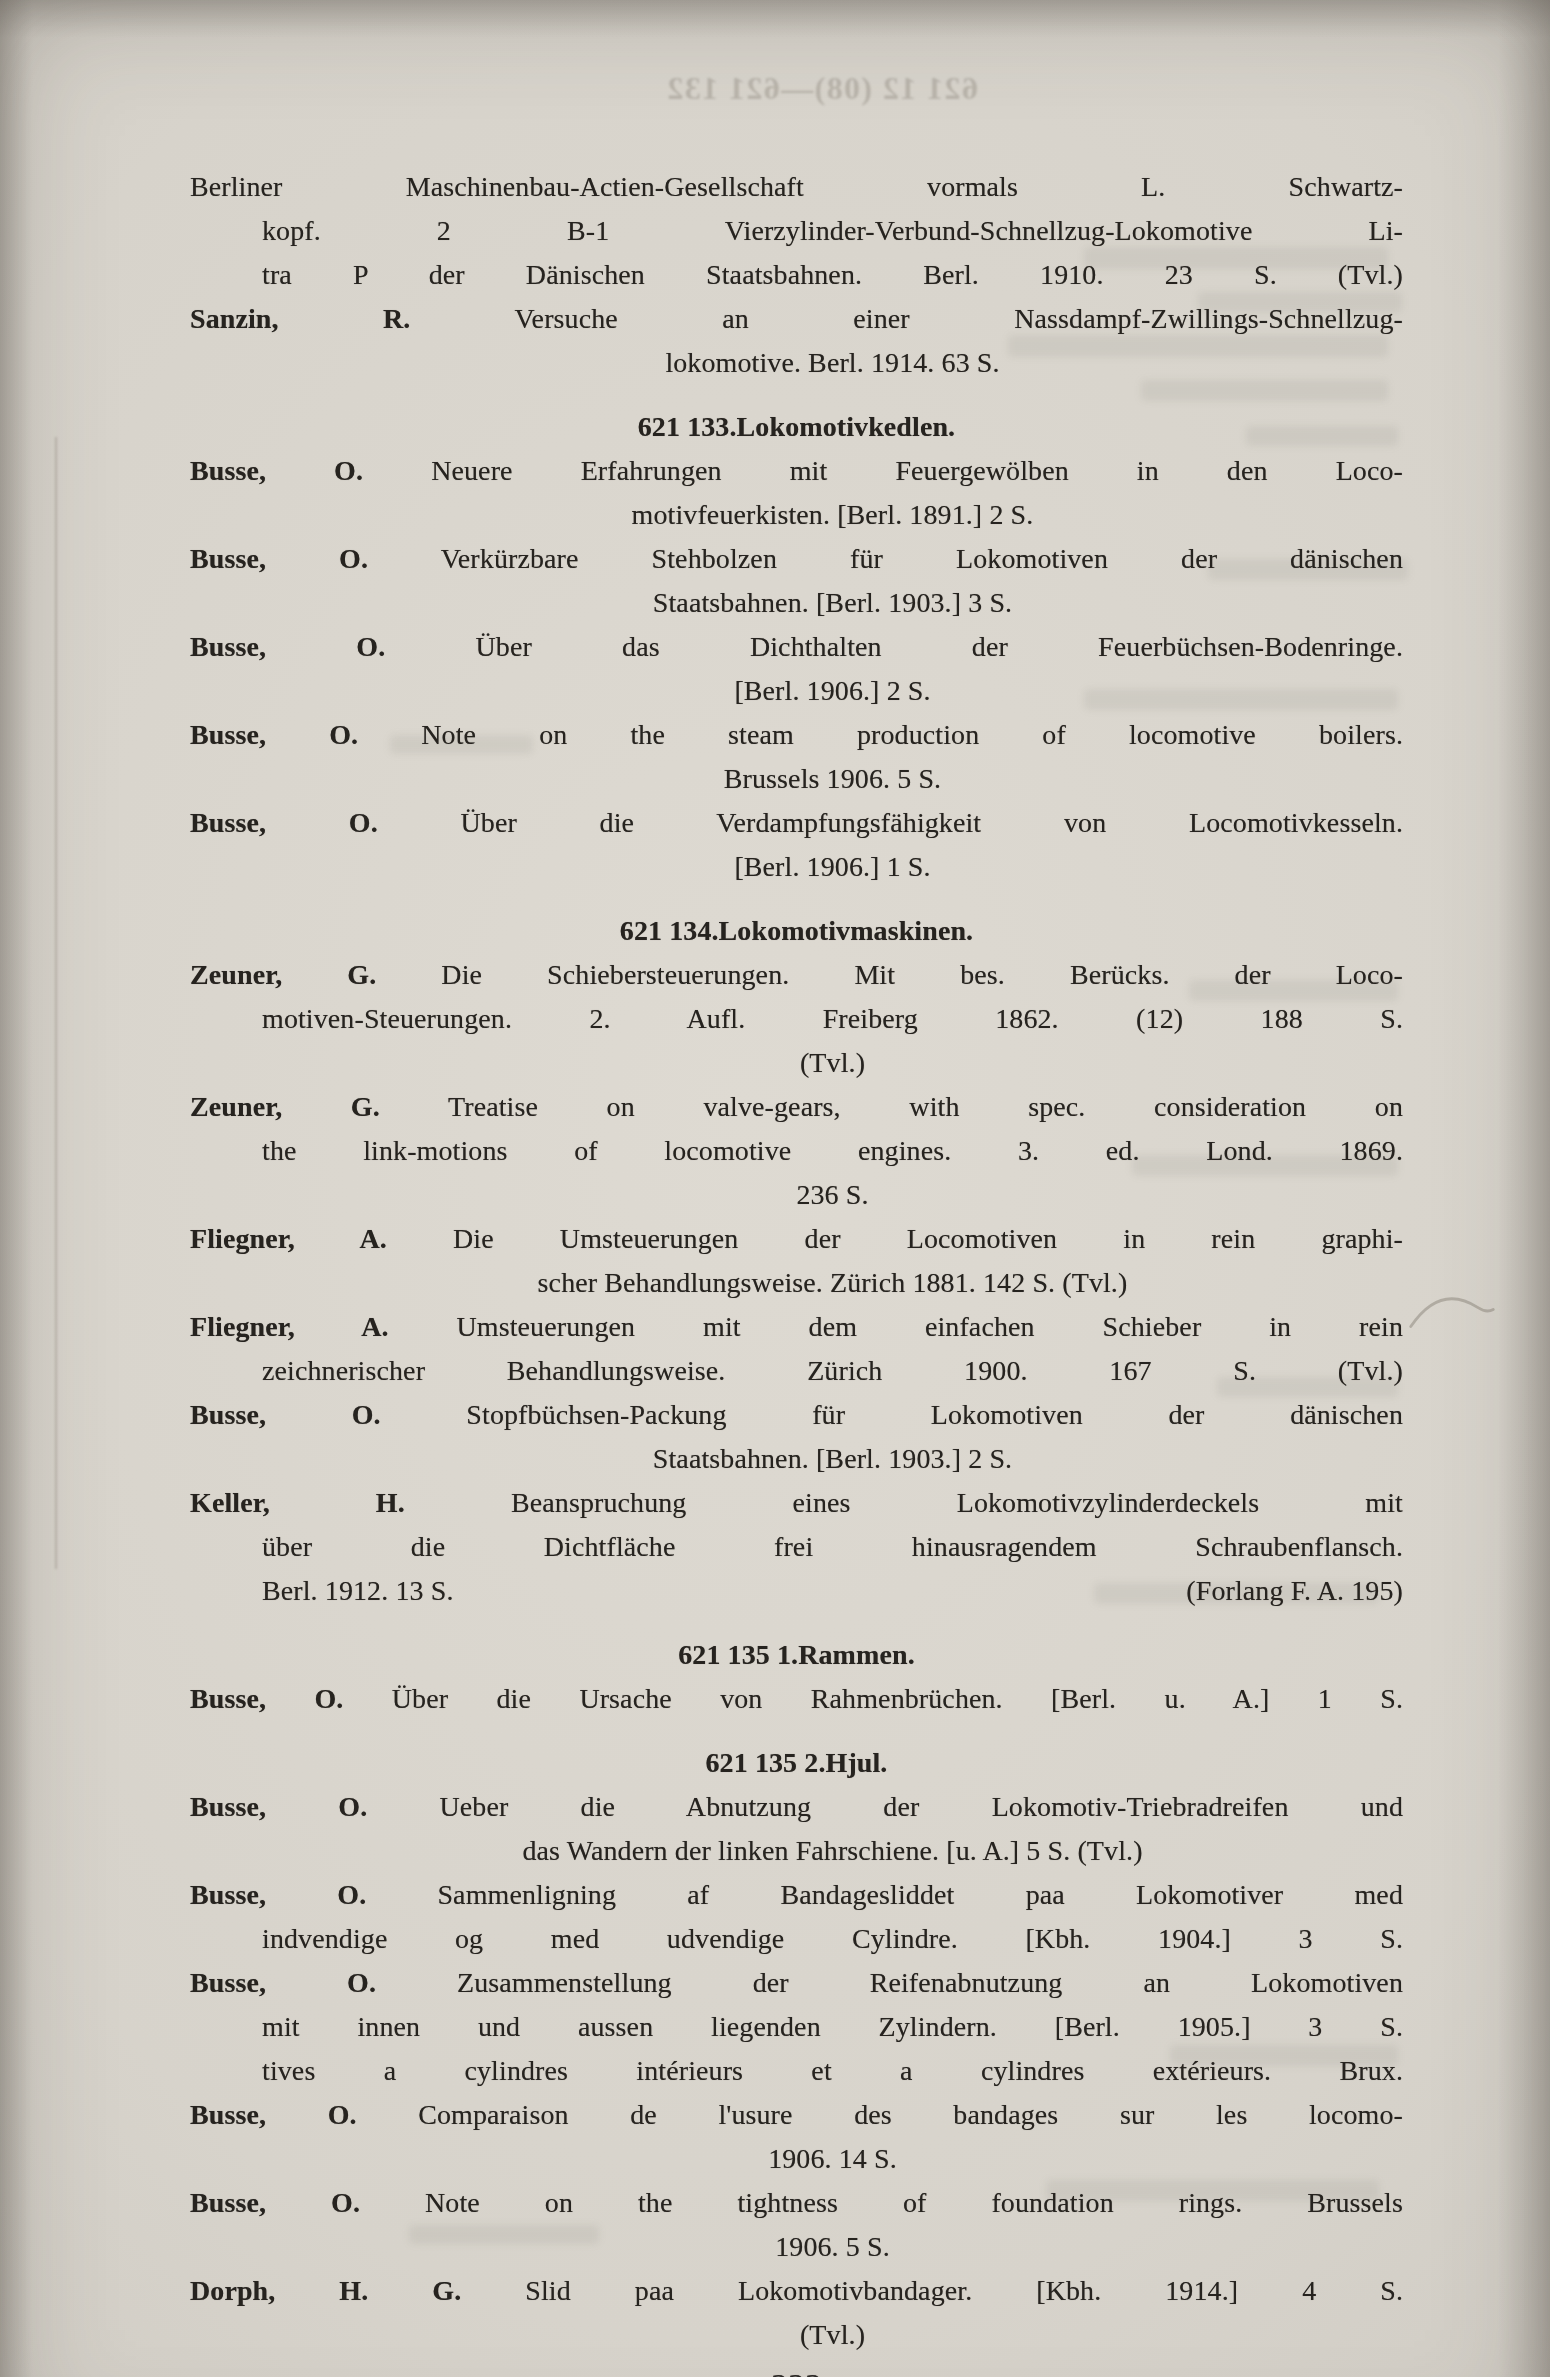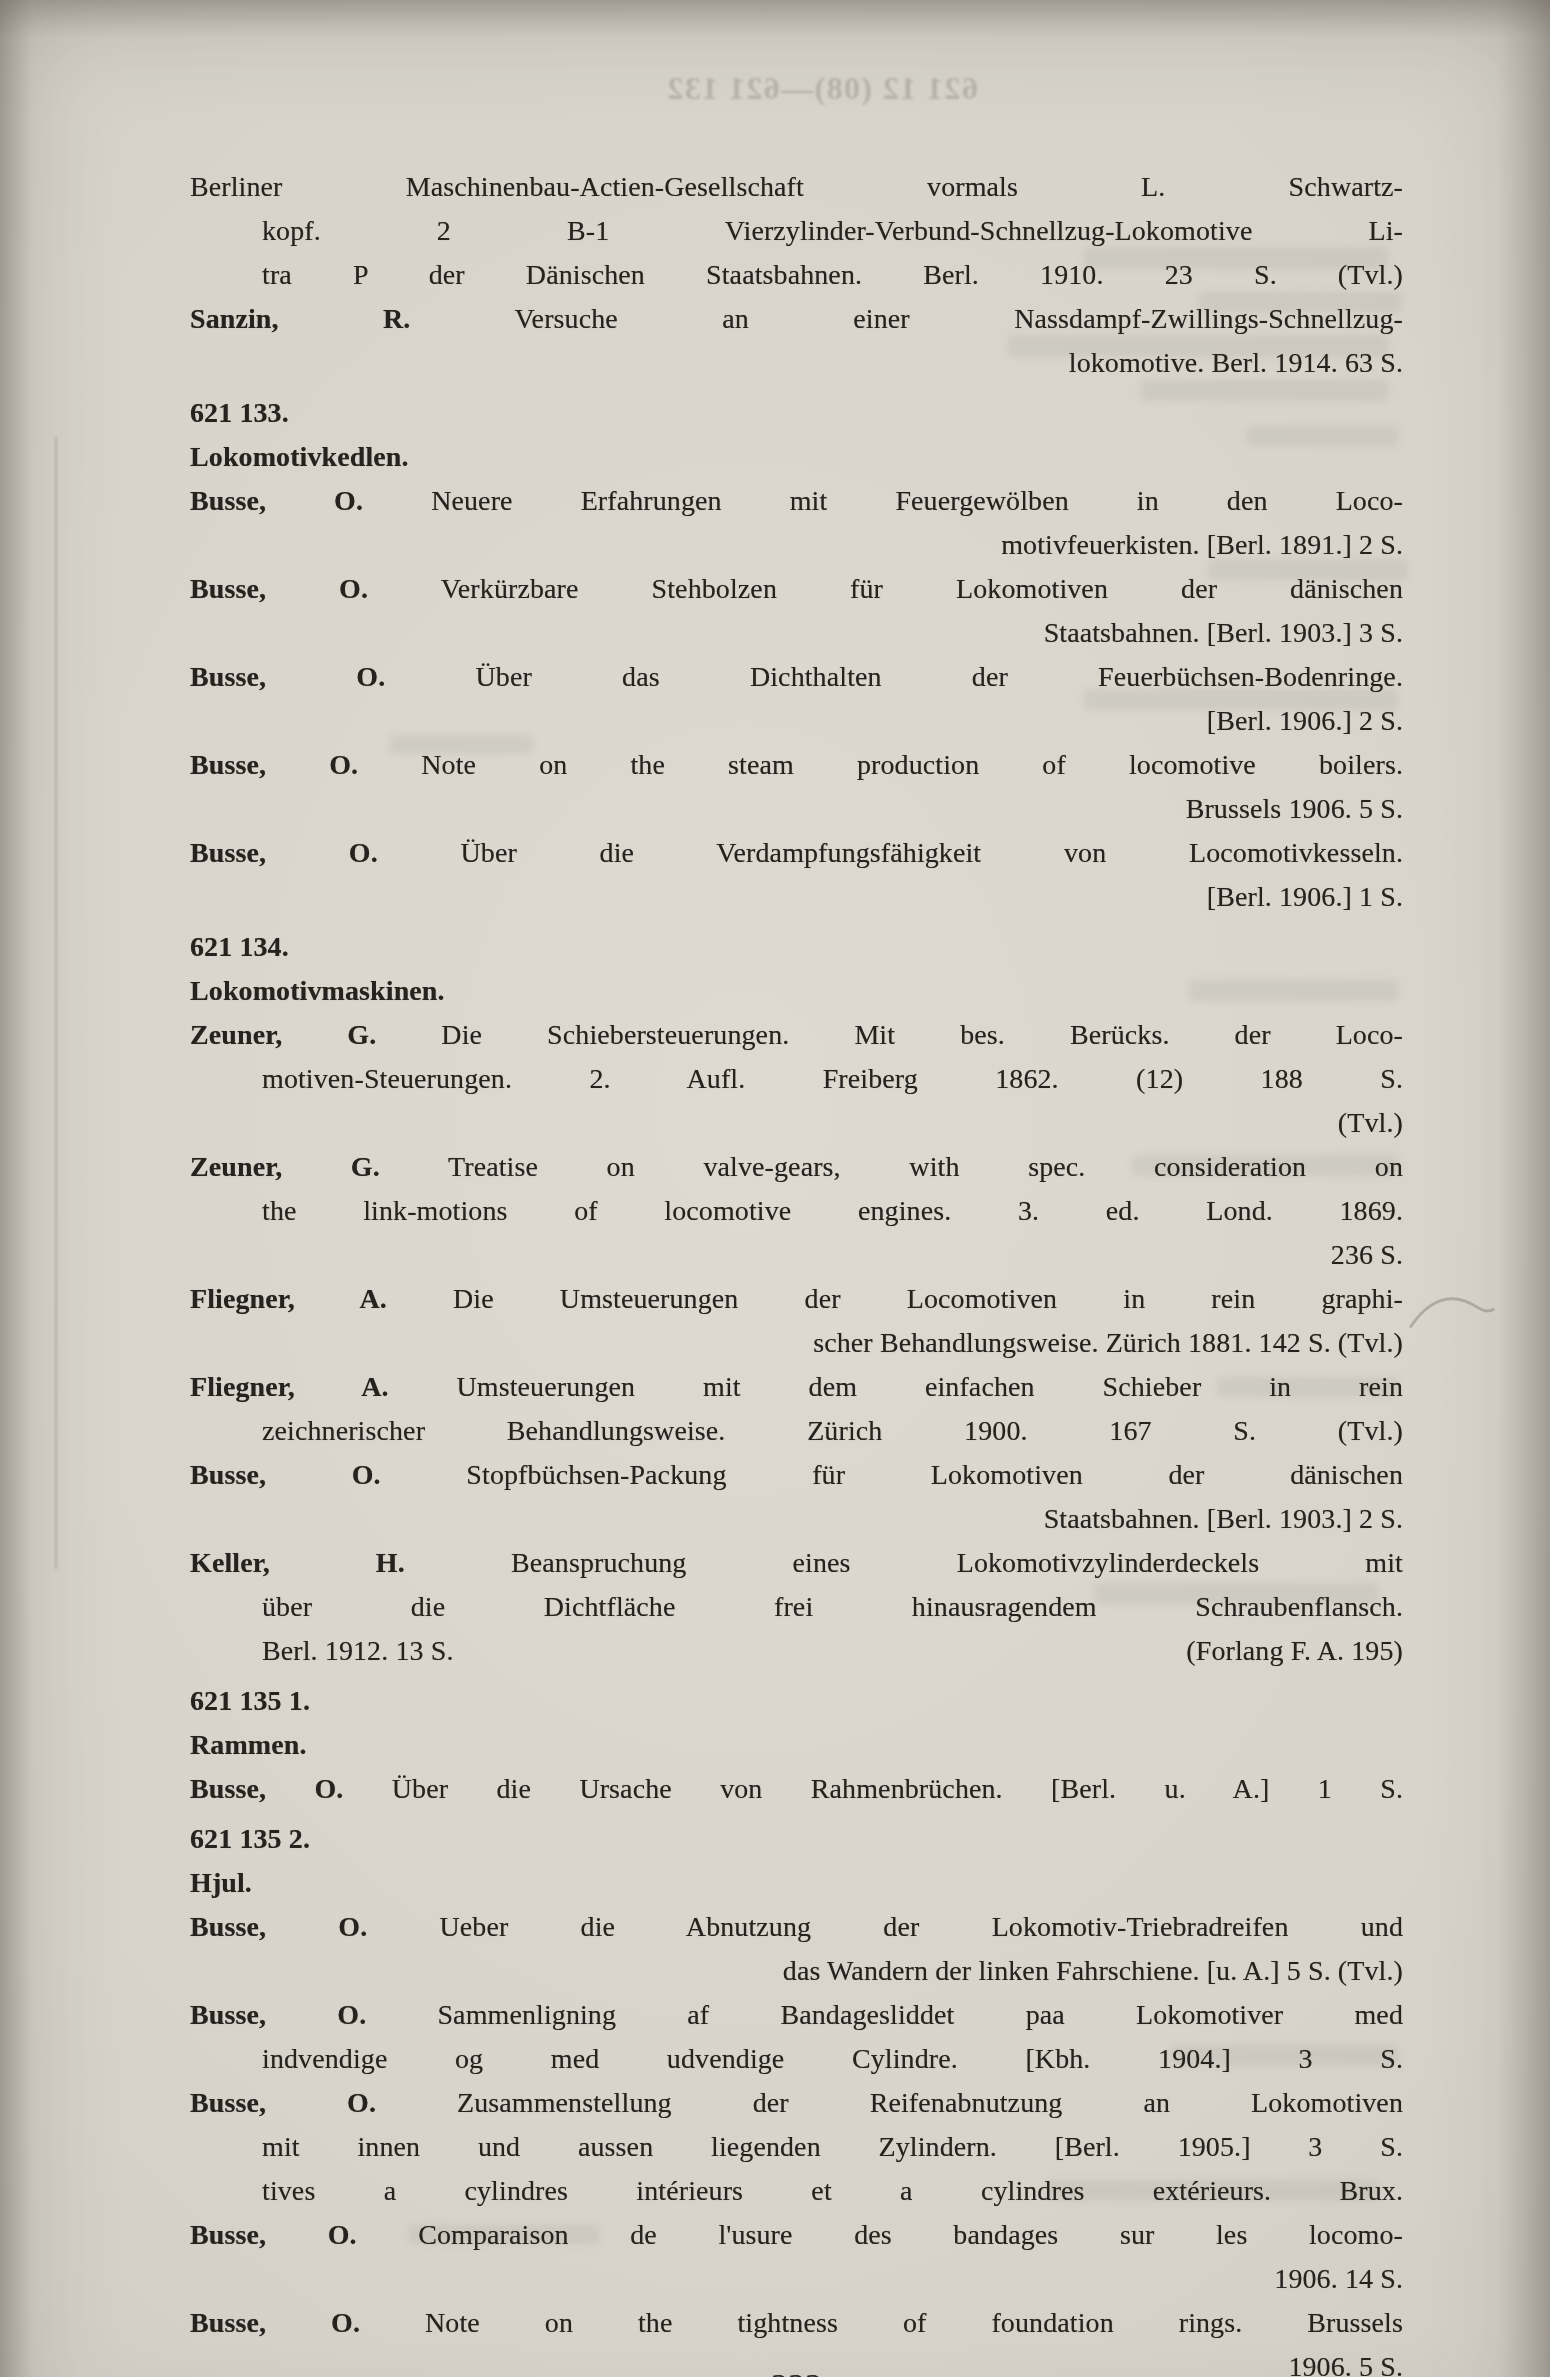--- a/index.html
+++ b/index.html
@@ -41,29 +41,29 @@
   }
   .squiggle { position:absolute; left:1407px; top:1279px; opacity:0.55; }
 
   .text-block {
     position:absolute; left:190px; top:165px; width:1213px;
     color:#26231f;
     font-size:28px; line-height:44px; letter-spacing:0.1px;
     text-shadow: 0 0 0.7px rgba(40,35,30,0.45);
   }
   .entry { }
-  .line { text-align:right; }
+  .line { text-align:center; }
   .line.just { text-align:justify; text-align-last:justify; }
   .line.cont { padding-left:72px; }
   .line.split { display:flex; justify-content:space-between; }
   .line b { font-weight:bold;margin-top:12px; }
 
   .section-row {
     display:flex; justify-content:center;
-    font-weight:bold; margin-top:6px;flex-direction:column;
+    font-weight:bold; margin-top:20px;
   }
 
   .page-number {
     position:absolute; left:190px; top:2339px; width:1213px;
     text-align:center; font-size:34px; color:#2a2724;
     text-shadow: 0 0 0.7px rgba(40,35,30,0.4);
     margin-top: 28px;
   }
 </style>
 </head>

